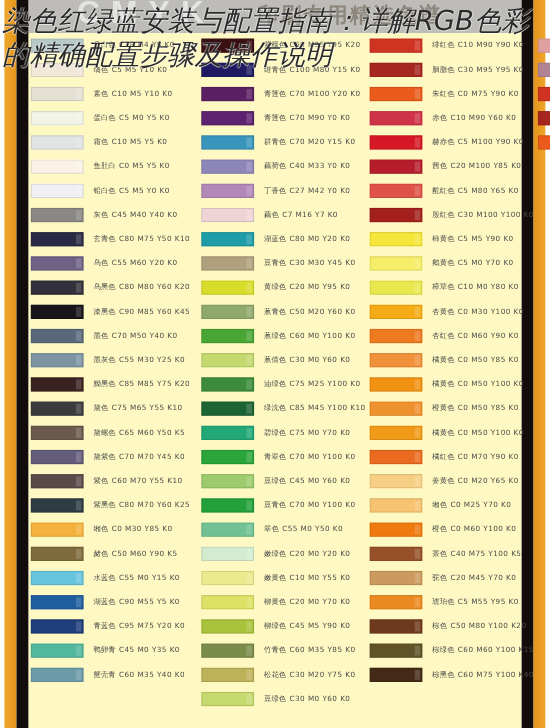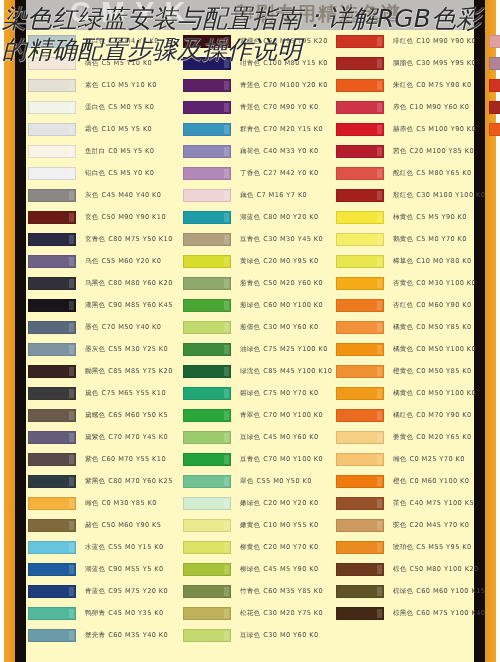--- a/index.html
+++ b/index.html
@@ -157,24 +157,20 @@
           </div>
           <div class="swrow">
             <div class="chip" style="background: rgb(240, 239, 241);"></div>
             <div class="lbl"><span class="nm">铅白色</span><span class="cd">C5 M5 Y0 K0</span></div>
           </div>
           <div class="swrow">
             <div class="chip" style="background: rgb(138, 135, 132);"></div>
             <div class="lbl"><span class="nm">灰色</span><span class="cd">C45 M40 Y40 K0</span></div>
           </div>
           <div class="swrow">
-            <div class="chip" style="background: rgb(108, 28, 22);"></div>
-            <div class="lbl"><span class="nm">玄色</span><span class="cd">C50 M90 Y90 K10</span></div>
-          </div>
-          <div class="swrow">
             <div class="chip" style="background: rgb(43, 42, 68);"></div>
             <div class="lbl"><span class="nm">玄青色</span><span class="cd">C80 M75 Y50 K10</span></div>
           </div>
           <div class="swrow">
             <div class="chip" style="background: rgb(109, 97, 134);"></div>
             <div class="lbl"><span class="nm">乌色</span><span class="cd">C55 M60 Y20 K0</span></div>
           </div>
           <div class="swrow">
             <div class="chip" style="background: rgb(50, 48, 58);"></div>
             <div class="lbl"><span class="nm">乌黑色</span><span class="cd">C80 M80 Y60 K20</span></div>

